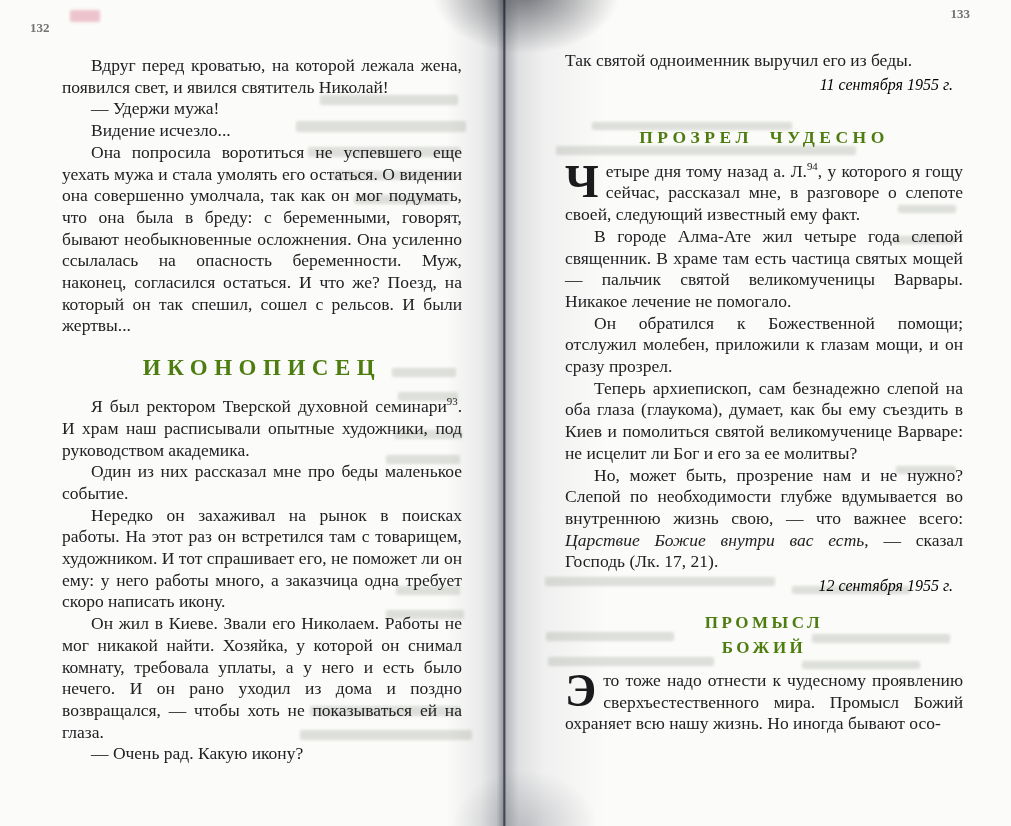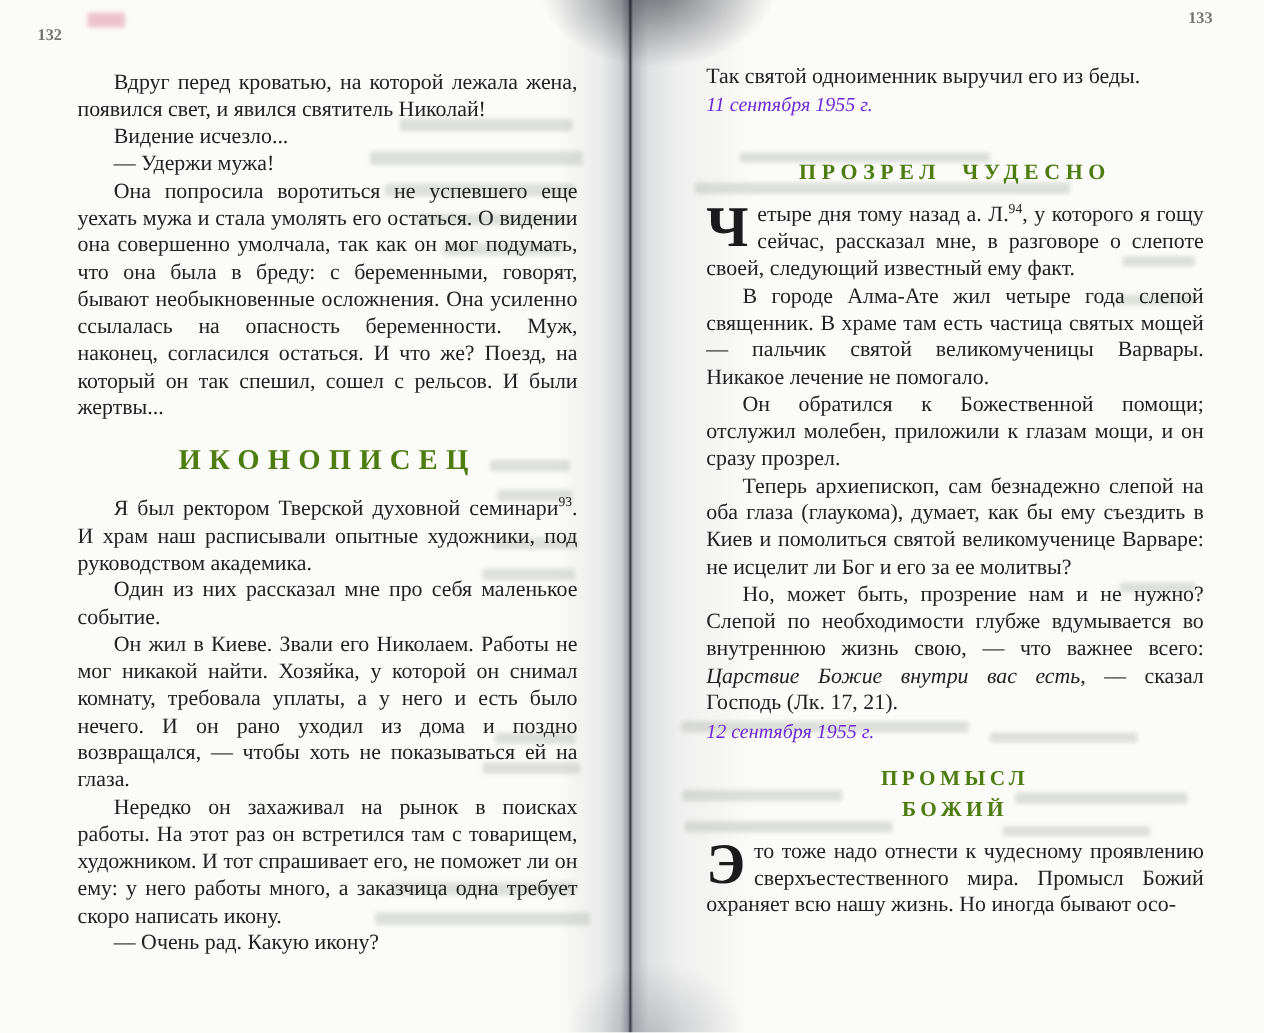--- a/index.html
+++ b/index.html
@@ -28,22 +28,22 @@
   }
 
   .heading{
     text-align:center;font-weight:bold;color:#4d7c0f;margin:0;
   }
   .heading-ikonopisets{font-size:23px;letter-spacing:6.5px;margin:18px 0 15px;}
   .heading-prozrel{font-size:17.5px;letter-spacing:4.5px;word-spacing:8px;margin:32px 0 13px;}
   .heading-promysl{font-size:17px;letter-spacing:3.5px;line-height:25px;margin:14px 0 10px;}
 
   .date-line{
-    font-style:italic;font-size:16px;line-height:20px;
-    padding-right:10px;margin:3px 0 0;color:#6d28d9;
+    text-align:right;font-style:italic;font-size:16px;line-height:20px;
+    padding-right:10px;margin:3px 0 0;color:#000000;
   }
 
   
   .gutter{
     position:absolute;left:446px;top:0;width:158px;height:826px;pointer-events:none;
     background:linear-gradient(90deg,
       rgba(130,134,145,0) 0%,
       rgba(130,134,145,0.14) 22%,
       rgba(112,116,130,0.30) 32%,
       rgba(70,74,90,0.50) 35.8%,
@@ -100,30 +100,30 @@
   <div class="ghost" style="left:548px;top:657px;width:166px;height:9px;"></div>
   <div class="ghost" style="left:802px;top:661px;width:118px;height:8px;"></div>
 </div>
 
 <div class="pagenum pagenum-left">132</div>
 <div class="pagenum pagenum-right">133</div>
 
 <div class="col col-left">
   <div>
       <p class="para indent">Вдруг перед кроватью, на которой лежала жена, появился свет, и явился святитель Николай!</p>
+      <p class="para indent">— Удержи мужа!</p>
       <p class="para indent">Видение исчезло...</p>
-      <p class="para indent">— Удержи мужа!</p>
       <p class="para indent">Она попросила воротиться не успевшего еще уехать мужа и стала умолять его остаться. О видении она совершенно умолчала, так как он мог подумать, что она была в бреду: с беременными, говорят, бывают необыкновенные осложнения. Она усиленно ссылалась на опасность беременности. Муж, наконец, согласился остаться. И что же? Поезд, на который он так спешил, сошел с рельсов. И были жертвы...</p>
     </div>
   <h2 class="heading heading-ikonopisets">ИКОНОПИСЕЦ</h2>
   <div>
       <p class="para indent">Я был ректором Тверской духовной семинари<sup>93</sup>. И храм наш расписывали опытные художники, под руководством академика.</p>
-      <p class="para indent">Один из них рассказал мне про себя маленькое событие.</p>
+      <p class="para indent">Один из них рассказал мне про беды маленькое событие.</p>
+      <p class="para indent">Нередко он захаживал на рынок в поисках работы. На этот раз он встретился там с товарищем, художником. И тот спрашивает его, не поможет ли он ему: у него работы много, а заказчица одна требует скоро написать икону.</p>
       <p class="para indent">Он жил в Киеве. Звали его Николаем. Работы не мог никакой найти. Хозяйка, у которой он снимал комнату, требовала уплаты, а у него и есть было нечего. И он рано уходил из дома и поздно возвращался, — чтобы хоть не показываться ей на глаза.</p>
-      <p class="para indent">Нередко он захаживал на рынок в поисках работы. На этот раз он встретился там с товарищем, художником. И тот спрашивает его, не поможет ли он ему: у него работы много, а заказчица одна требует скоро написать икону.</p>
       <p class="para indent">— Очень рад. Какую икону?</p>
     </div>
 </div>
 
 <div class="col col-right">
   <div>
       <p class="para">Так святой одноименник выручил его из беды.</p>
     </div>
   <p class="date-line">11 сентября 1955 г.</p>
 

